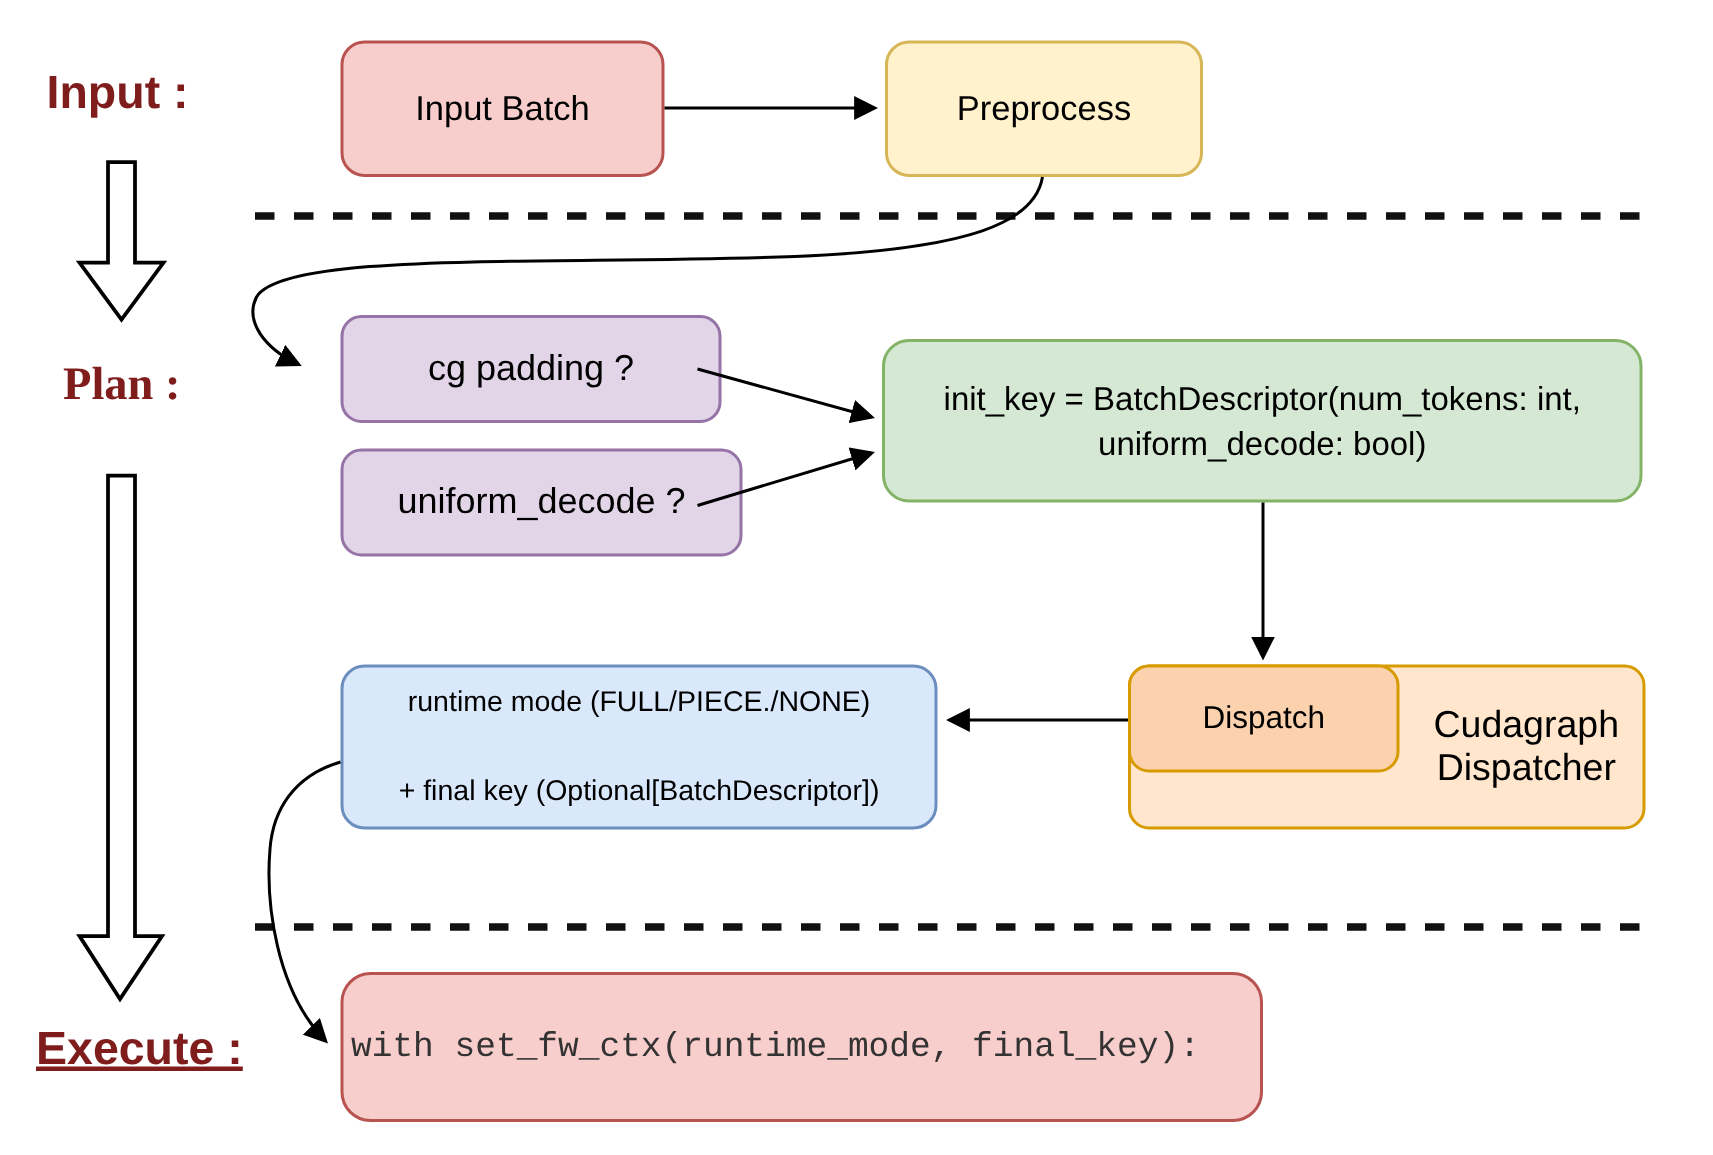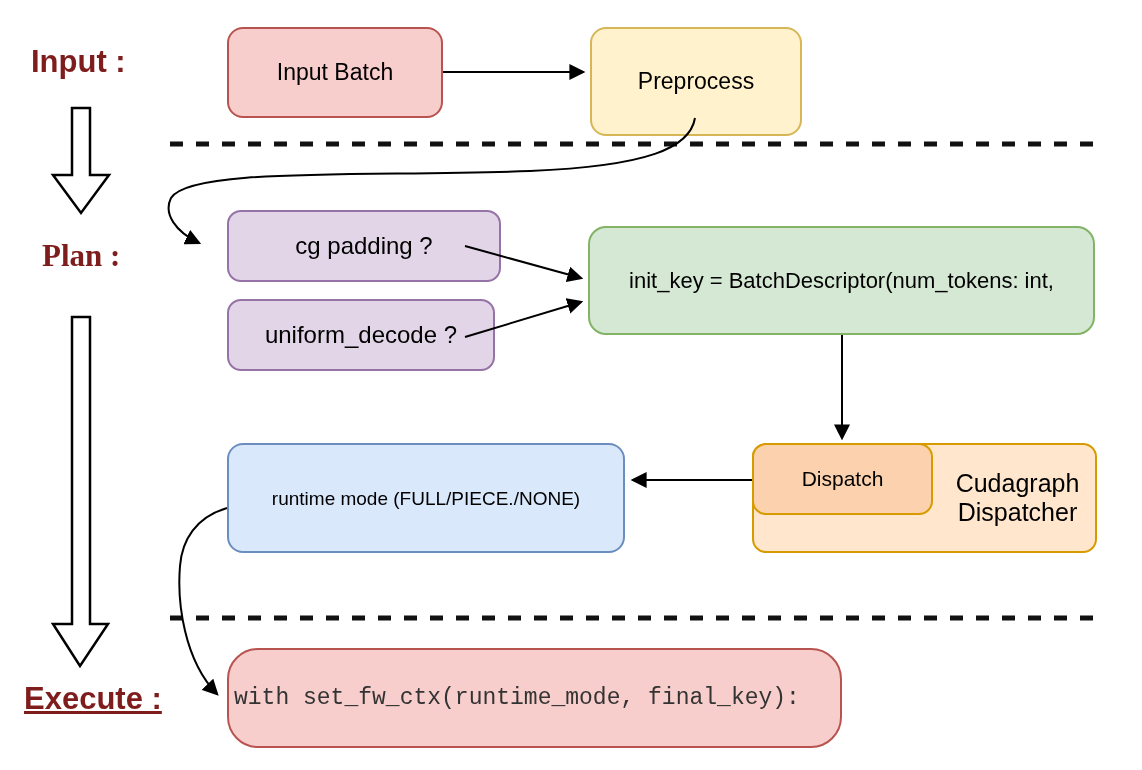--- a/index.html
+++ b/index.html
@@ -17,21 +17,21 @@
   .node.red   {background:#f8cecc;border-color:#b85450;}
   .node.yellow{background:#fff2cc;border-color:#d6b656;}
   .node.purple{background:#e1d5e7;border-color:#9673a6;}
   .node.green {background:#d5e8d4;border-color:#82b366;}
   .node.blue  {background:#dae8fc;border-color:#6c8ebf;}
   .node.orange-outer{background:#ffe6cc;border-color:#d79b00;}
   .node.orange-inner{background:#fbd2ad;border-color:#d79b00;text-align:right;}
   .node .ln{display:block;}
   #svg-layer{position:absolute;left:0;top:0;width:1142px;height:770px;pointer-events:none;}
   .code-box{
-    position:absolute;box-sizing:border-box;border:2px solid #b85450;border-radius:31px;
+    position:absolute;box-sizing:border-box;border:2px solid #b85450;border-radius:20px;
     background:#f8cecc;display:flex;flex-direction:column;justify-content:center;
     font-family:"Liberation Mono","DejaVu Sans Mono",monospace;font-size:23px;line-height:30px;
     color:#333333;white-space:pre;padding-left:5px;text-align:left;
   }
   .dispatcher-label{
     position:absolute;display:flex;flex-direction:column;align-items:center;justify-content:center;
     font-size:25px;line-height:29px;text-align:left;color:#000;
   }
 </style>
 </head>
@@ -40,47 +40,49 @@
 <div id="canvas">
 
   <div class="stage-label" style="left:31px;top:46px;">Input :</div>
   <div class="stage-label" style="left:42px;top:240px;font-family:Liberation Serif, serif;">Plan :</div>
   <div class="stage-label" style="left:24px;top:683px;text-decoration:underline;">Execute :</div>
 
   <div class="node red" style="left:227px;top:27px;width:216px;height:91px;font-size:23px;">
     <span class="ln">Input Batch</span>
   </div>
 
-  <div class="node yellow" style="left:590px;top:27px;width:212px;height:109px;font-size:23px;">
+  <div class="node yellow" style="left:590px;top:27px;width:212px;height:91px;font-size:23px;">
     <span class="ln">Preprocess</span>
   </div>
 
-  <div class="node purple" style="left:227px;top:210px;width:274px;height:72px;font-size:24px;border-radius:14px;">
+  <div class="node purple" style="left:227px;top:210px;width:254px;height:72px;font-size:24px;border-radius:14px;">
     <span class="ln">cg padding ?</span>
   </div>
 
   <div class="node purple" style="left:227px;top:299px;width:268px;height:72px;font-size:24px;border-radius:14px;">
     <span class="ln">uniform_decode ?</span>
   </div>
 
   <div class="node green" style="left:588px;top:226px;width:507px;height:109px;font-size:22px;line-height:30px;border-radius:18px;align-items:center;">
     <span class="ln">init_key = BatchDescriptor(num_tokens: int,</span>
+    <span class="ln">uniform_decode: bool)</span>
   </div>
 
   <div class="node orange-outer" style="left:752px;top:443px;width:345px;height:110px;border-radius:14px;"></div>
   <div class="dispatcher-label" style="left:938px;top:443px;width:159px;height:110px;">
     <span class="ln">Cudagraph</span>
     <span class="ln">Dispatcher</span>
   </div>
   <div class="node orange-inner" style="left:752px;top:443px;width:181px;height:72px;font-size:21px;border-radius:14px;">
     <span class="ln">Dispatch</span>
   </div>
 
   <div class="node blue" style="left:227px;top:443px;width:398px;height:110px;font-size:19px;line-height:27px;gap:32px;">
     <span class="ln">runtime mode (FULL/PIECE./NONE)</span>
+    <span class="ln">+ final key (Optional[BatchDescriptor])</span>
   </div>
 
   <div class="code-box" style="left:227px;top:648px;width:615px;height:100px;">
     <span class="ln">with set_fw_ctx(runtime_mode, final_key):</span>
   </div>
 
   <svg id="svg-layer" viewBox="0 0 1142 770" xmlns="http://www.w3.org/2000/svg">
     <defs>
       <marker id="arr" viewBox="0 0 10 10" refX="8.5" refY="5" markerWidth="8" markerHeight="8" orient="auto-start-reverse">
         <path d="M 0 0 L 10 5 L 0 10 z" fill="#000"></path>

